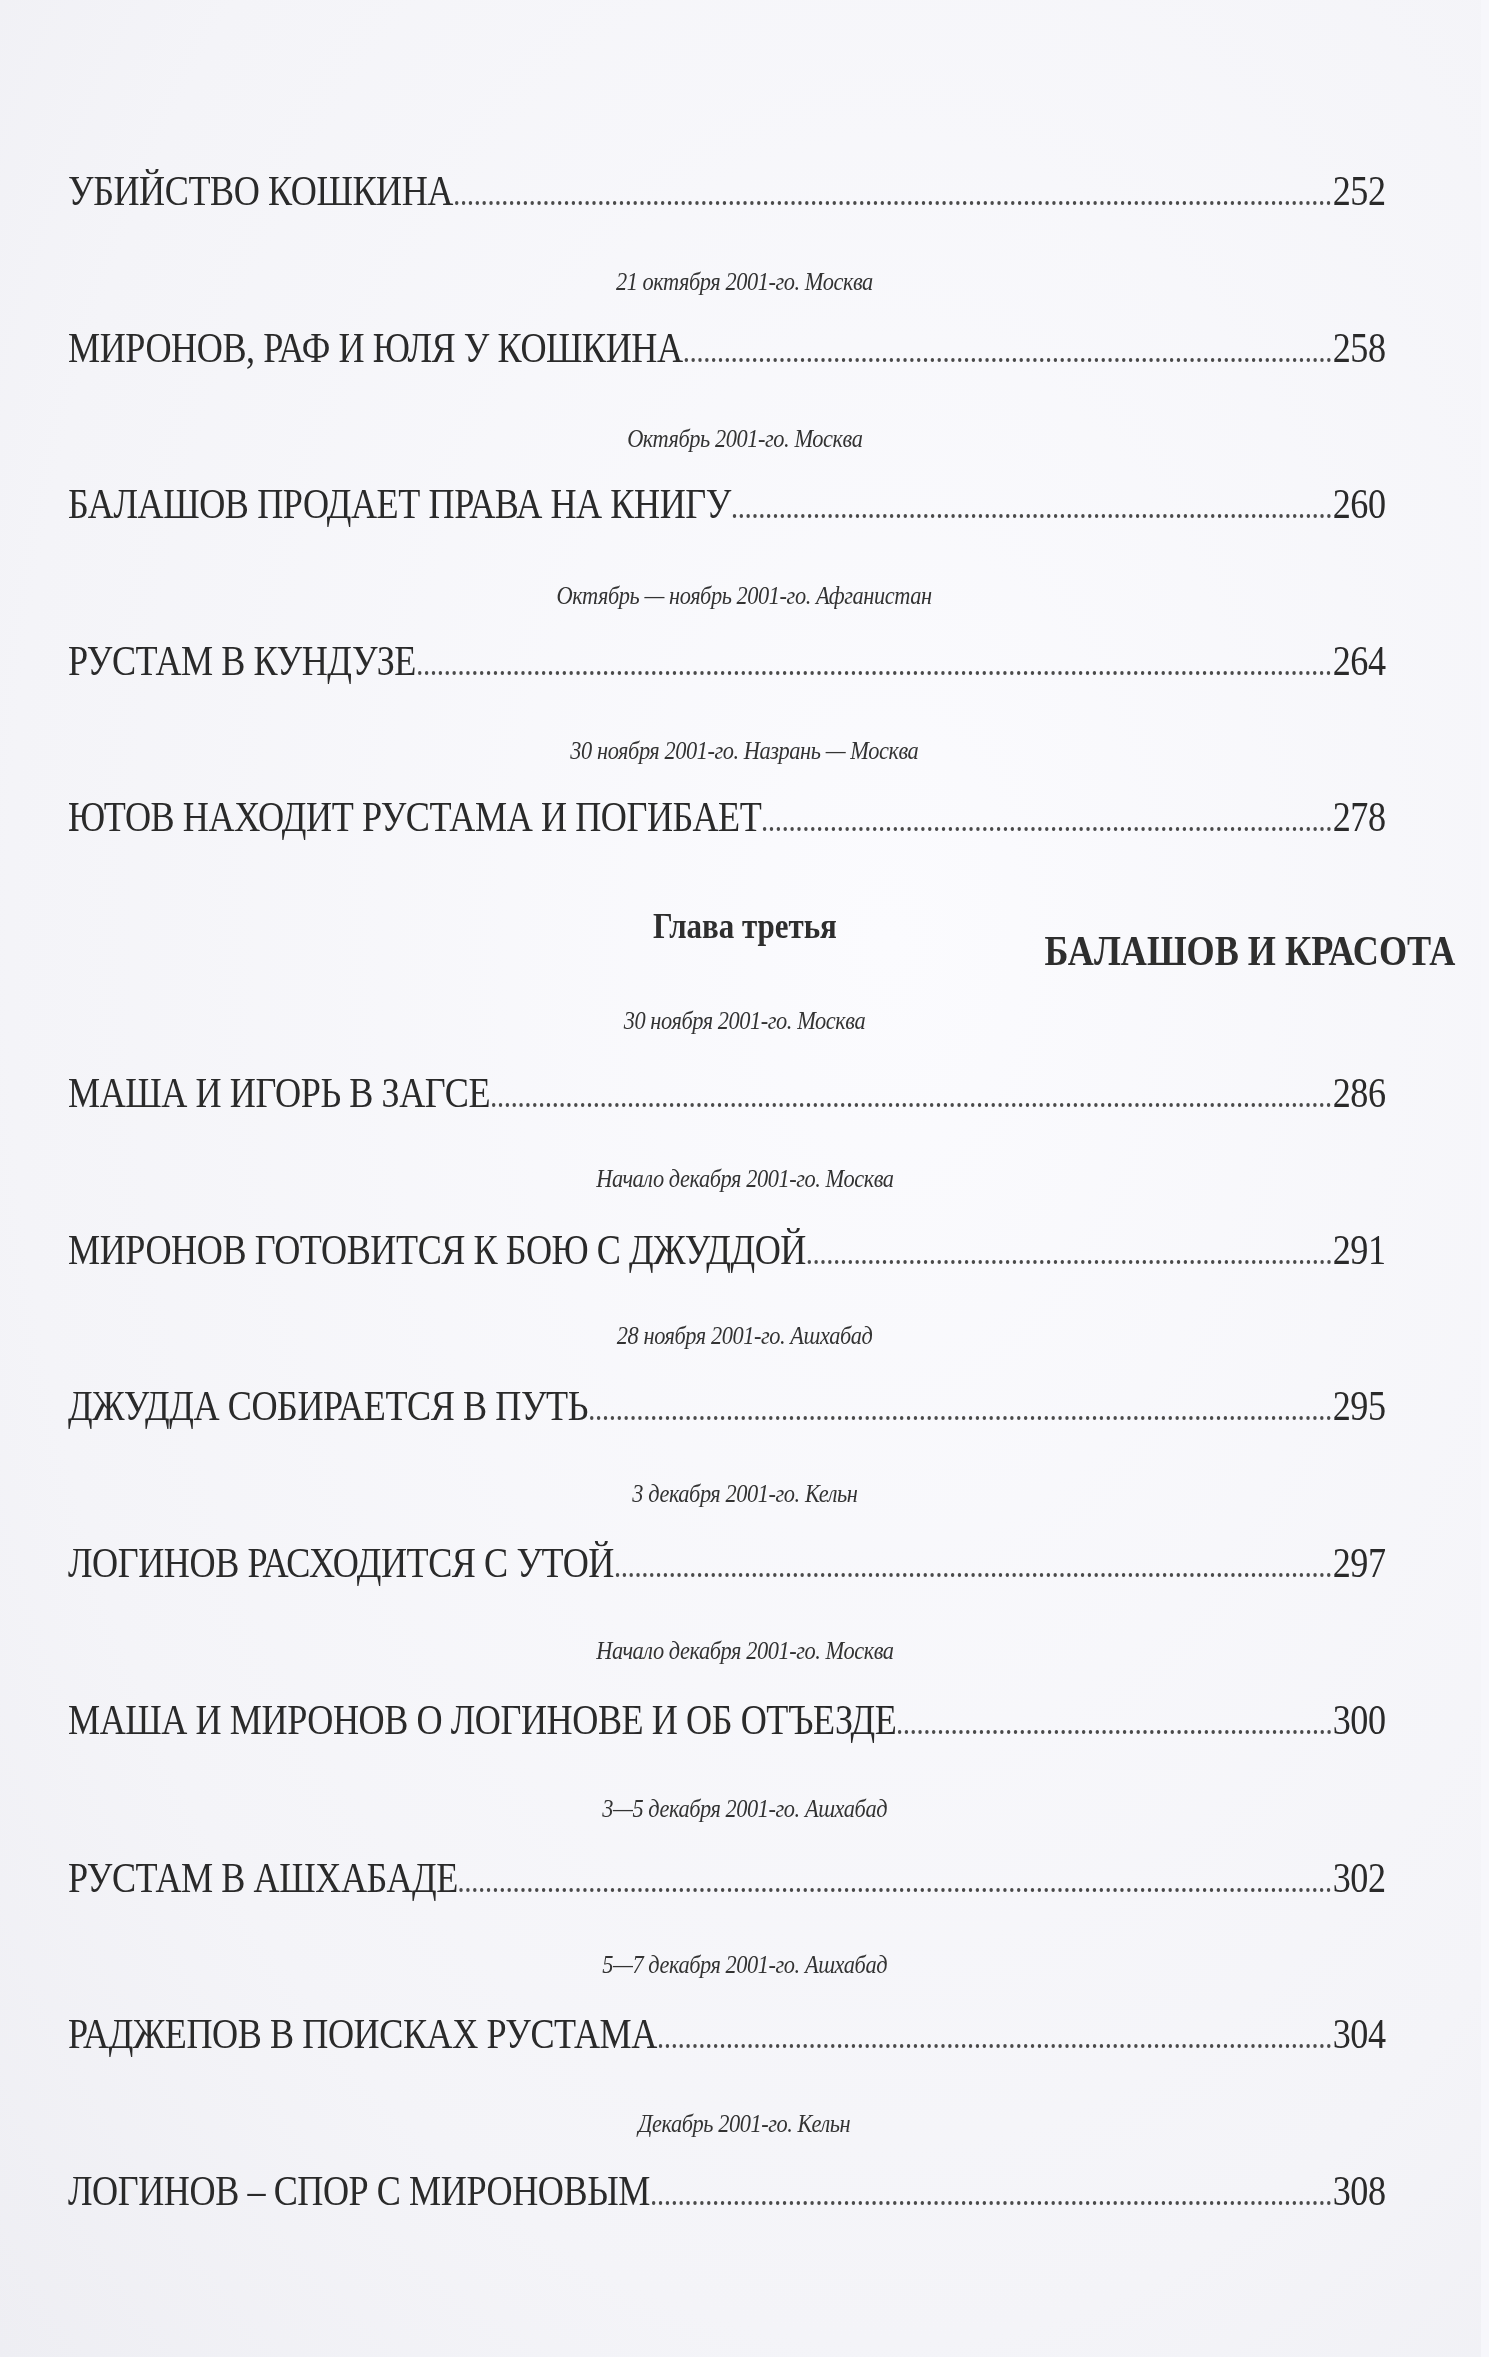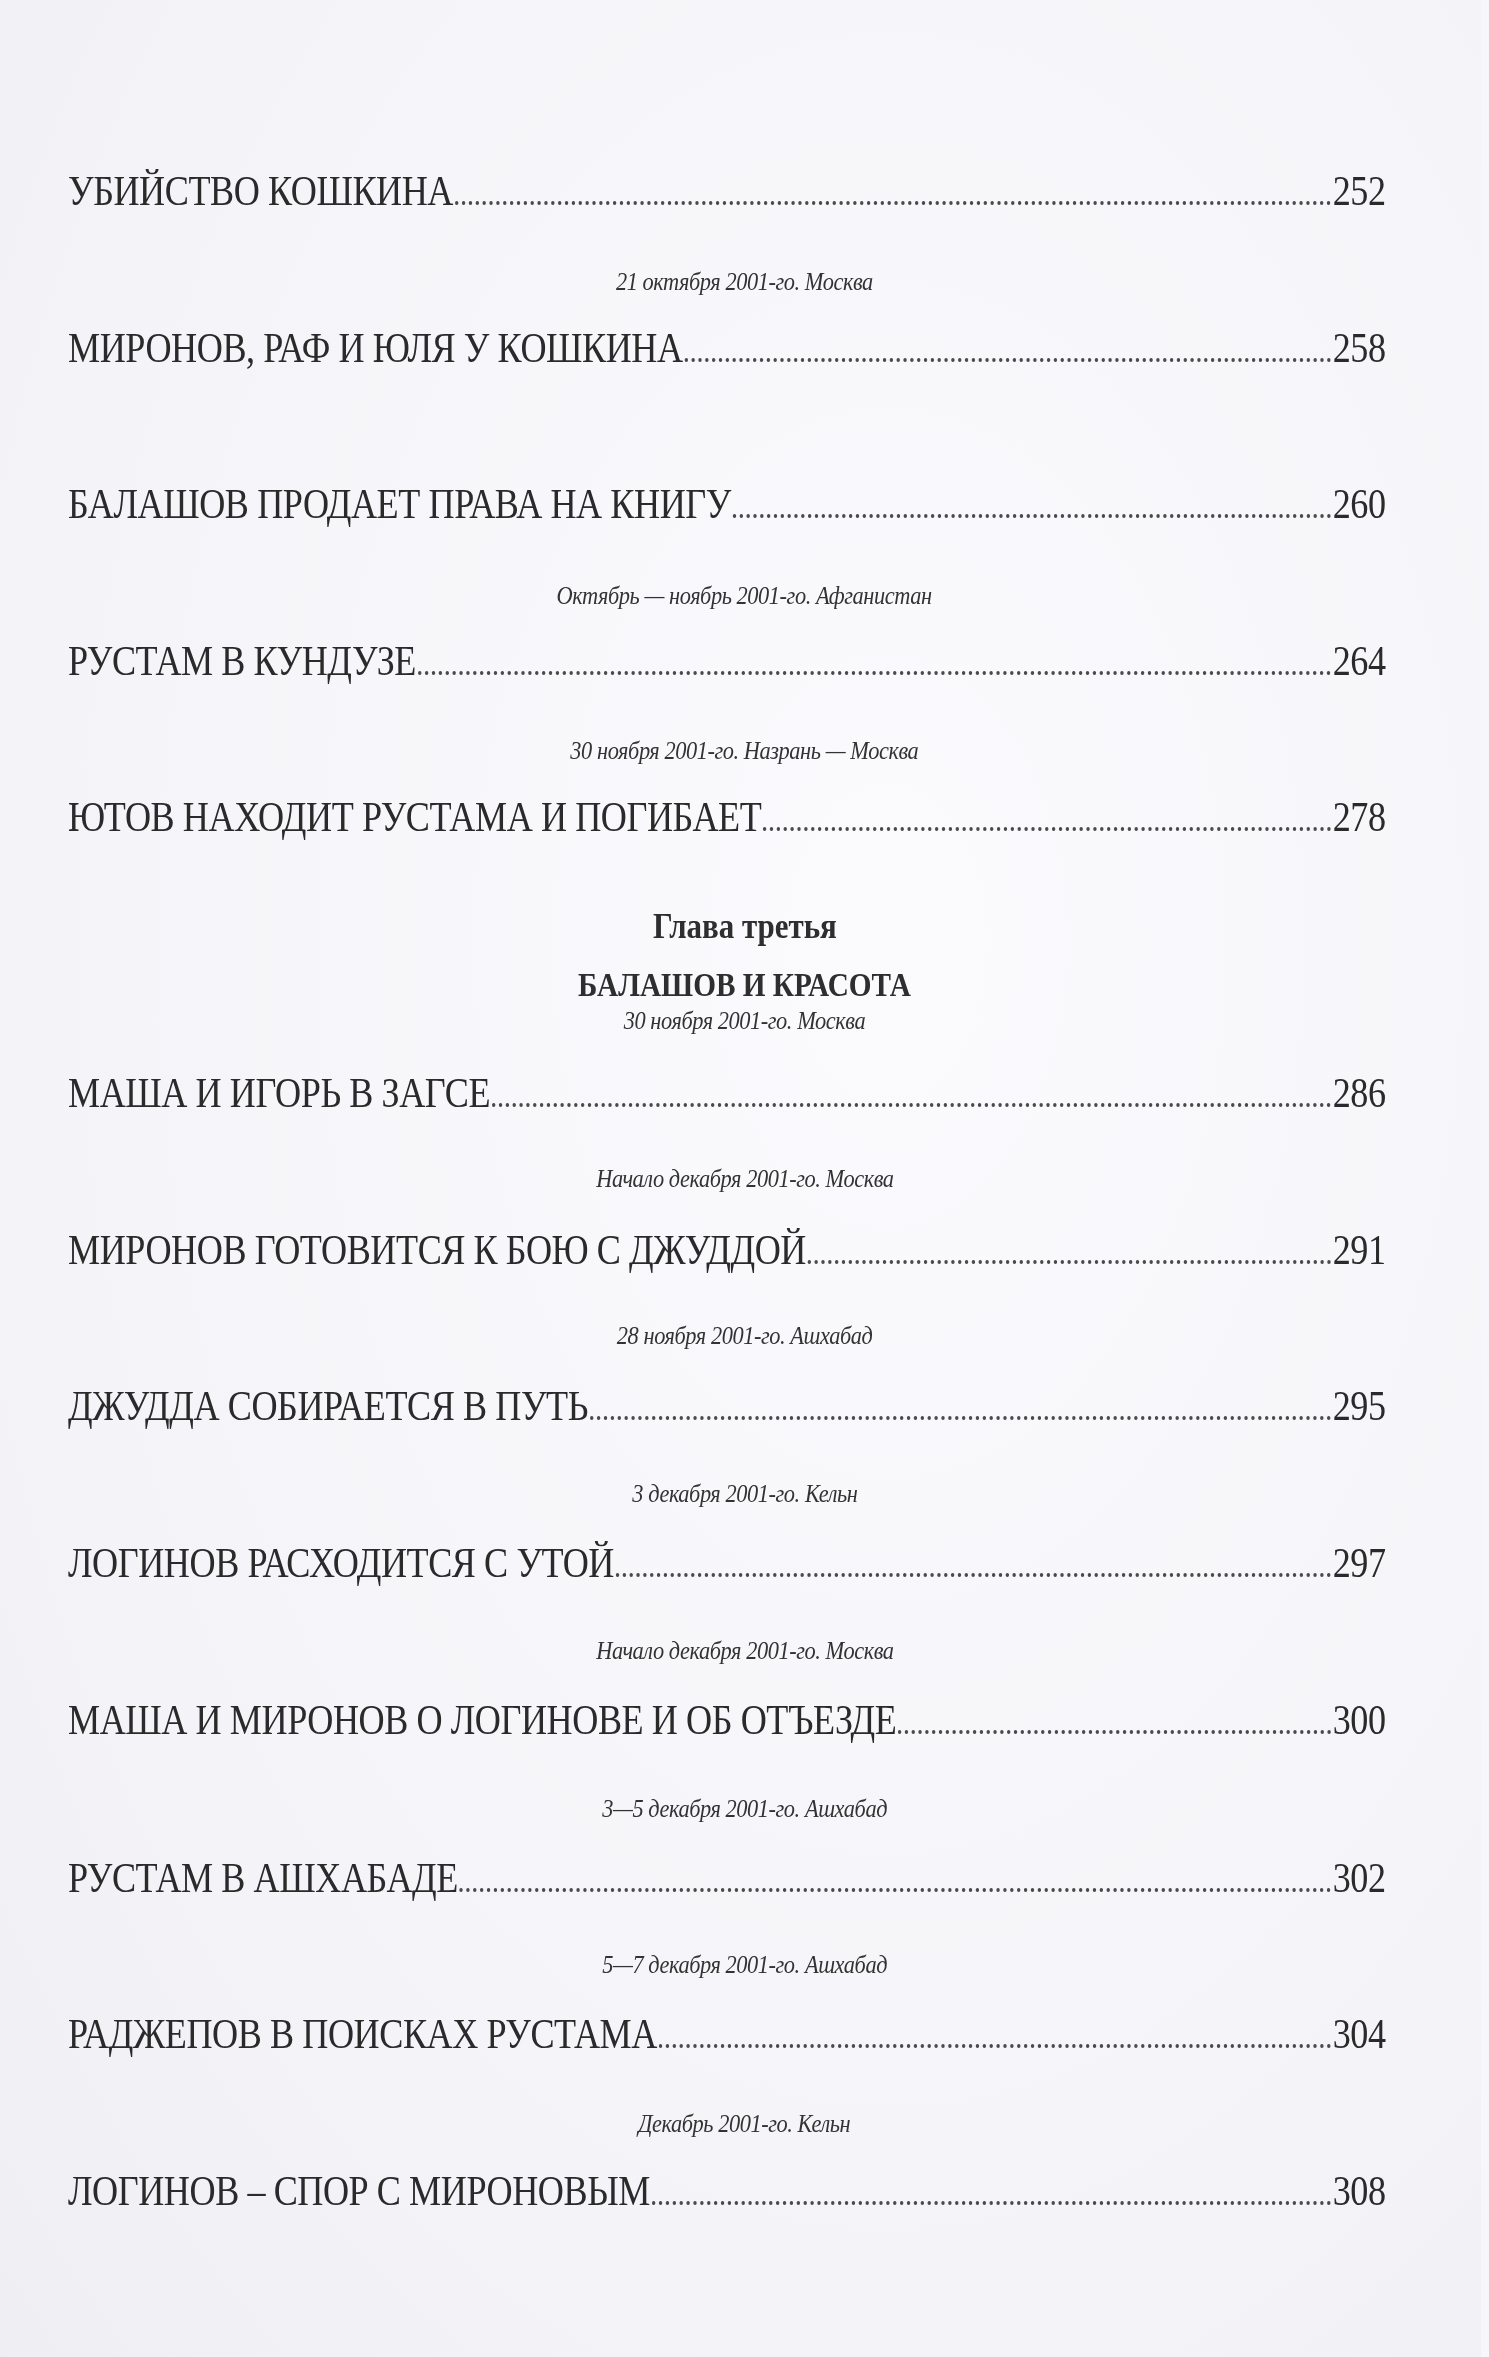--- a/index.html
+++ b/index.html
@@ -73,26 +73,25 @@
       font-weight: bold;
       font-size: 36px;
       line-height: 42px;
       color: #2e2e2e;
       margin-top: 20px;
     }
     .chapter-title {
       position: absolute;
       left: 0;
       width: 1489px;
-      text-align: center;
+      text-align: right;
       font-weight: bold;
-      font-size: 34px;
+      font-size: 42px;
       line-height: 50px;
       color: #2e2e2e;
-      margin-top: 34px;
     }
     .chapter-label span, .chapter-title span {
       display: inline-block;
       transform: scaleX(0.86);
     }
   </style>
 </head>
 <body>
 
 <div class="page">
@@ -104,20 +103,23 @@
   </div>
   <div class="date-line" style="top:262px">
     <span>21 октября 2001-го. Москва</span>
   </div>
 
   <div class="toc-entry" style="top:323px">
     <span class="toc-title">МИРОНОВ, РАФ И ЮЛЯ У КОШКИНА</span>
     <span class="toc-leader"></span>
     <span class="toc-page">258</span>
   </div>
+  <div class="date-line" style="top:419px">
+    <span>Октябрь 2001-го. Москва</span>
+  </div>
 
   <div class="toc-entry" style="top:479px">
     <span class="toc-title">БАЛАШОВ ПРОДАЕТ ПРАВА НА КНИГУ</span>
     <span class="toc-leader"></span>
     <span class="toc-page">260</span>
   </div>
   <div class="date-line" style="top:576px">
     <span>Октябрь — ноябрь 2001-го. Афганистан</span>
   </div>
 

